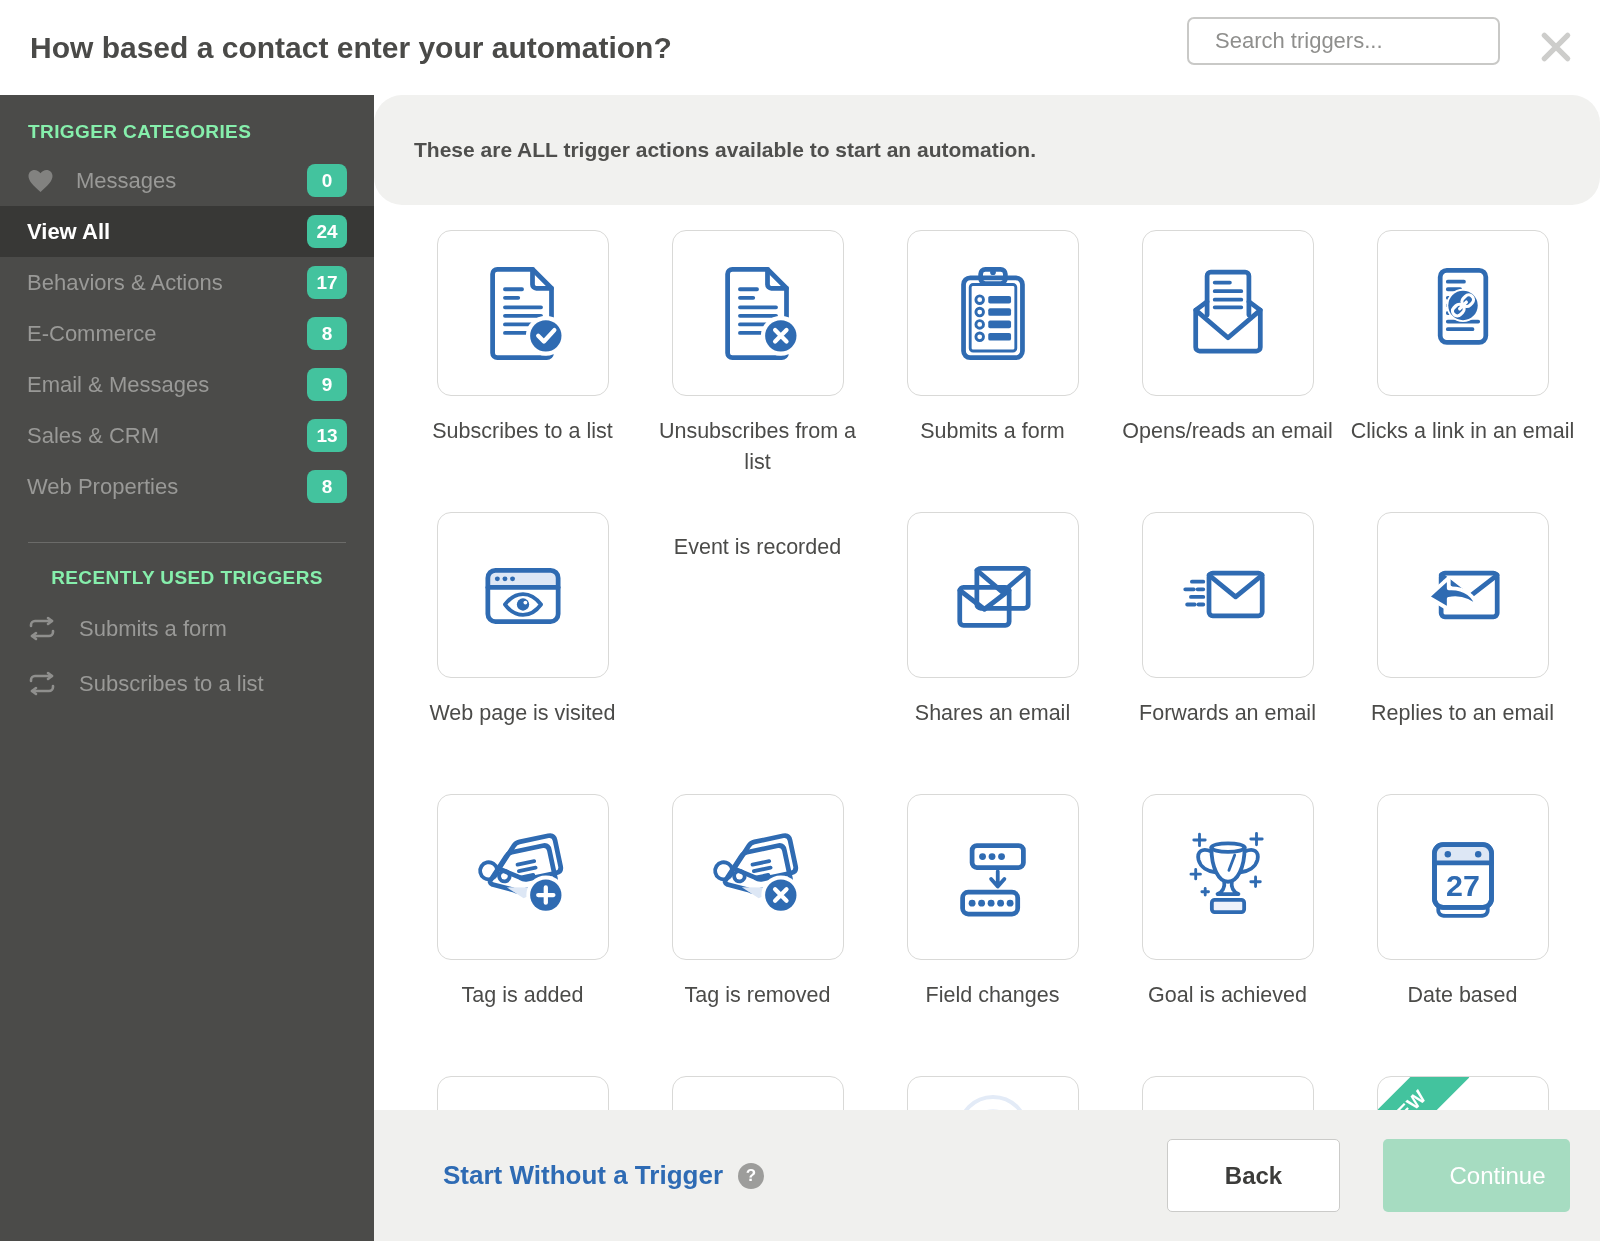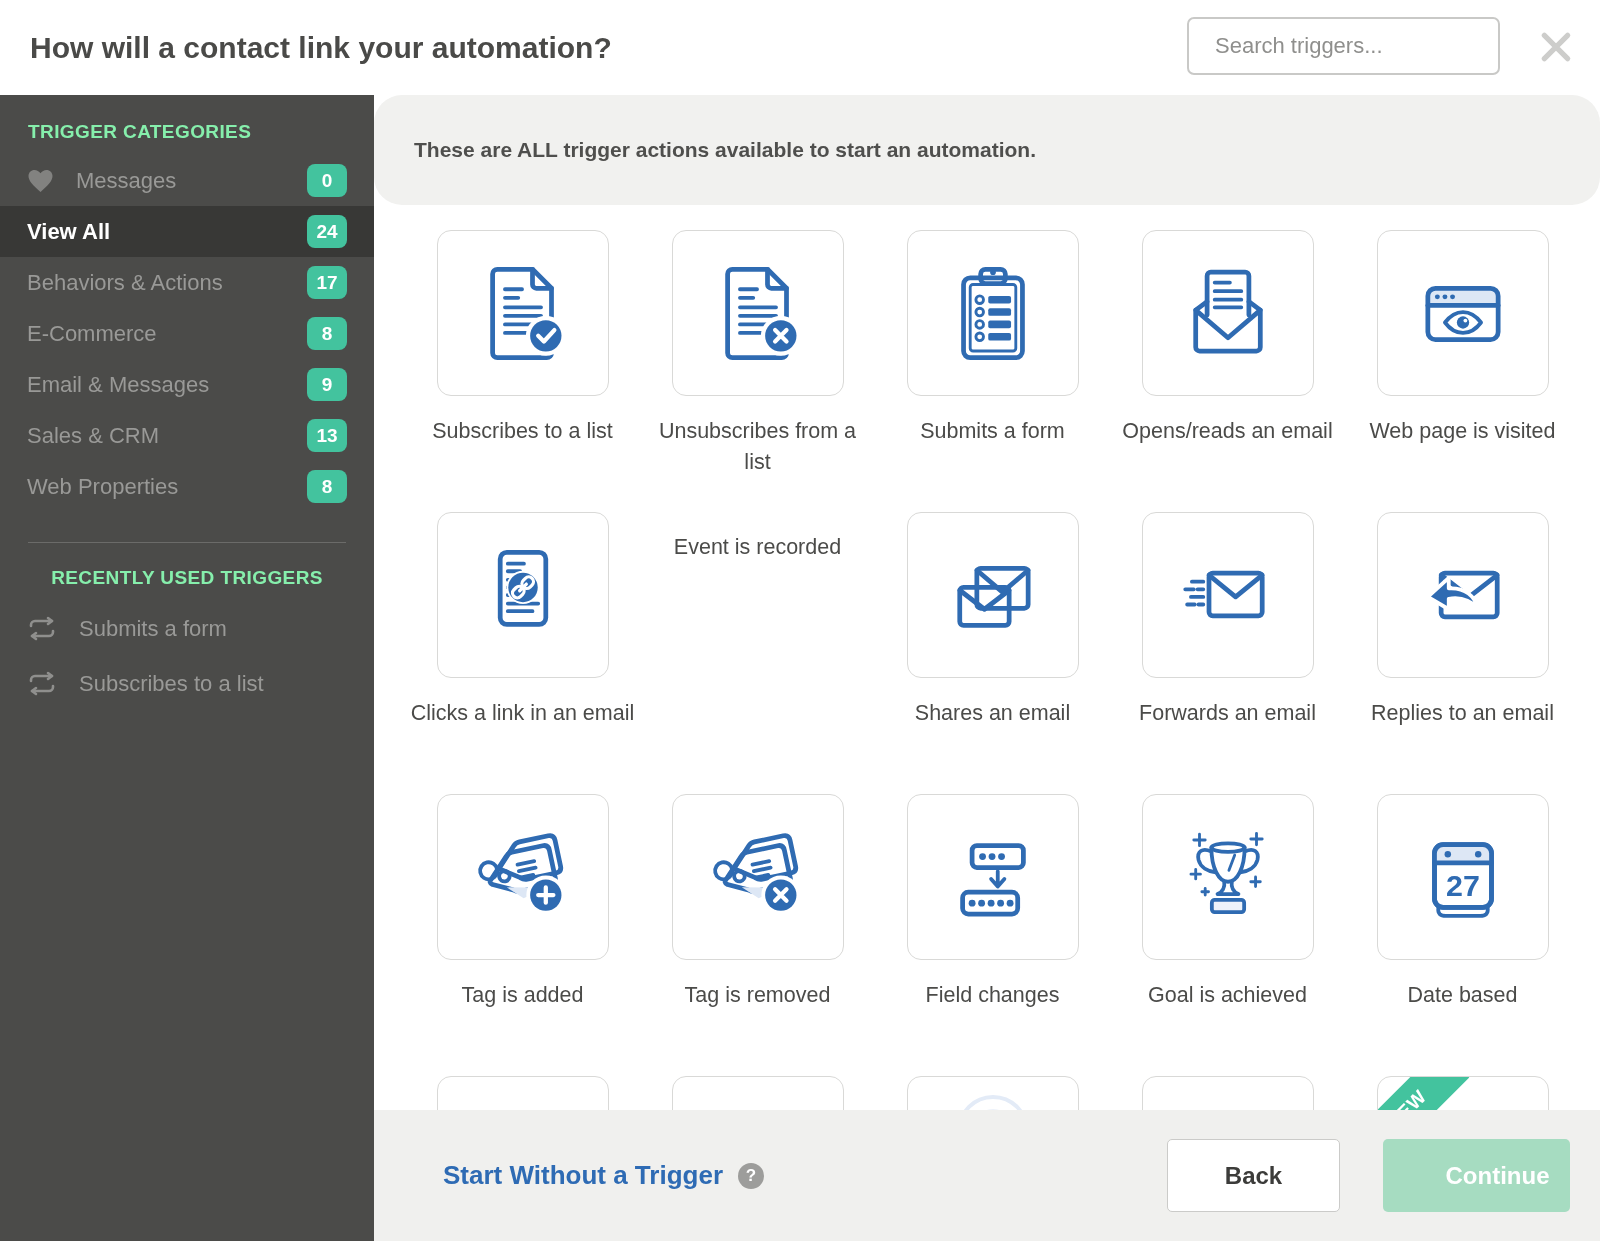--- a/index.html
+++ b/index.html
@@ -3,21 +3,21 @@
 <meta charset="utf-8">
 <style>
   html,body{margin:0;padding:0;width:1600px;height:1241px;overflow:hidden;
     font-family:"Liberation Sans",sans-serif;background:#fff;}
   .modal{position:relative;width:1600px;height:1241px;background:#fff;}
 
   
   .hdr{position:absolute;top:0;left:0;width:1600px;height:95px;background:#fff;z-index:6;}
   .hdr-title{position:absolute;left:30px;top:0;height:95px;display:flex;align-items:center;
     font-size:30px;font-weight:bold;color:#4a4a48;}
-  .search{position:absolute;right:100px;top:17px;width:313px;height:58px;box-sizing:border-box;
+  .search{position:absolute;right:100px;top:17px;width:313px;height:48px;box-sizing:border-box;
     border:2px solid #c9c9c7;border-radius:7px;display:flex;align-items:center;padding:0 14px;background:#fff;}
   .search input{border:none;outline:none;flex:1;font-size:22px;color:#555;margin-left:10px;
     font-family:"Liberation Sans",sans-serif;background:transparent;}
   .search input::placeholder{color:#8f8f8d;}
   .close-btn{position:absolute;right:26px;top:29px;width:36px;height:36px;cursor:pointer;}
 
   
   .sidebar{position:absolute;top:95px;left:0;width:374px;height:1146px;background:#4b4b49;z-index:5;}
   .side-head{padding:26px 28px 12px;font-size:19px;font-weight:bold;color:#86efac;letter-spacing:.4px;}
   .side-item{height:51px;display:flex;align-items:center;padding:0 27px;font-size:22px;color:#999997;cursor:pointer;}
@@ -48,38 +48,38 @@
 
   
   .footer{position:absolute;left:0;right:0;bottom:0;height:131px;background:#f0f0ee;z-index:5;
     display:flex;align-items:center;}
   .start-link{margin-left:69px;font-size:26px;font-weight:bold;color:#2e6bb4;cursor:pointer;}
   .help{width:26px;height:26px;border-radius:50%;background:#9d9d9b;color:#fff;font-size:17px;font-weight:bold;
     display:flex;align-items:center;justify-content:center;margin-left:15px;cursor:pointer;}
   .btn{height:73px;border-radius:5px;font-family:"Liberation Sans",sans-serif;font-size:24px;cursor:pointer;}
   .btn.back{width:173px;margin-left:auto;margin-right:43px;background:#fff;border:1px solid #cbcbc9;
     color:#3c3c3a;font-weight:600;}
-  .btn.continue{width:187px;margin-right:30px;background:#a6dcc1;border:none;color:#fff;font-weight:bold;padding-left:48px;}
+  .btn.continue{width:187px;margin-right:30px;background:#a6dcc1;border:none;color:#fff;font-weight:normal;padding-left:48px;}
 
   
   .ic{fill:none;stroke:#2f6bb2;stroke-width:5;stroke-linecap:round;stroke-linejoin:round;}
   .ic4{fill:none;stroke:#2f6bb2;stroke-width:4;stroke-linecap:round;stroke-linejoin:round;}
   .ic3{fill:none;stroke:#2f6bb2;stroke-width:3;stroke-linecap:round;stroke-linejoin:round;}
   .fb{fill:#2f6bb2;stroke:none;}
   .fl{fill:#dde7f5;stroke:none;}
   .wst{fill:none;stroke:#fff;stroke-width:4.5;stroke-linecap:round;stroke-linejoin:round;}
   .card svg{width:114px;height:114px;}
 </style>
 </head>
 <body>
 
 <div class="modal">
 
   <div class="hdr">
-    <div class="hdr-title">How will a contact link your automation?</div>
+    <div class="hdr-title">How based a contact enter your automation?</div>
     <div class="search">
       <svg width="24" height="24" viewBox="0 0 24 24">
         <circle cx="10" cy="10" r="6.5" stroke="#9a9a98" stroke-width="2.4" fill="none"></circle>
         <line x1="15" y1="15" x2="21" y2="21" stroke="#9a9a98" stroke-width="2.4" stroke-linecap="round"></line>
       </svg>
       <input type="text" placeholder="Search triggers..." style="">
     </div>
     <div class="close-btn">
       <svg width="36" height="36" viewBox="0 0 34 34">
         <path d="M6 6l22 22M28 6L6 28" stroke="#cdcdcb" stroke-width="5" stroke-linecap="round"></path>
@@ -217,51 +217,51 @@
             <path class="ic" d="M26 57l12-9M94 57l-12-9"></path>
             <path class="ic" fill="#fff" d="M26 57l34 29 34-29v39a4 4 0 0 1-4 4H30a4 4 0 0 1-4-4z"></path>
           </svg>
         </div>
         <div class="card-label">Opens/reads an email</div>
       </div>
 
       <div class="cell">
         <div class="card">
           <svg viewBox="0 0 120 120">
-            <path class="fl" d="M23 42a8 8 0 0 1 8-8h58a8 8 0 0 1 8 8v10H23z"></path>
-            <rect x="23" y="34" width="74" height="54" rx="8" class="ic"></rect>
-            <line x1="23" y1="52" x2="97" y2="52" class="ic"></line>
-            <circle cx="33" cy="43" r="2.6" class="fb"></circle>
-              <circle cx="41" cy="43" r="2.6" class="fb"></circle>
-              <circle cx="49" cy="43" r="2.6" class="fb"></circle>
-            <path class="ic4" d="M41 70c6-8 12-11 19-11s13 3 19 11c-6 8-12 11-19 11s-13-3-19-11z"></path>
-            <circle cx="60" cy="70" r="6.5" class="fb"></circle>
-              <circle cx="62.5" cy="68" r="2" fill="#fff"></circle>
-          </svg>
-        </div>
-        <div class="card-label">Web page is visited</div>
-      </div>
-
-      <div class="cell">
-        <div class="card">
-          <svg viewBox="0 0 120 120">
             <rect x="36" y="15" width="48" height="76" rx="7" class="ic"></rect>
             <path class="ic4" d="M44 27h17M44 35h13"></path>
             <path class="ic4" stroke-dasharray="5 6" d="M44 44h32M44 52h32M44 60h32"></path>
             <path class="ic4" d="M44 69h32M44 77h26"></path>
             <circle cx="60" cy="52" r="17.5" fill="#fff"></circle>
               <circle cx="60" cy="52" r="15.5" class="fb"></circle>
             <g transform="rotate(-45 60 52)" stroke="#fff" stroke-width="3.4" fill="none">
               <rect x="46.5" y="47" width="13" height="10" rx="5"></rect>
               <rect x="60.5" y="47" width="13" height="10" rx="5"></rect>
               <line x1="55" y1="52" x2="65" y2="52" stroke-linecap="round"></line>
             </g>
           </svg>
         </div>
         <div class="card-label">Clicks a link in an email</div>
+      </div>
+
+      <div class="cell">
+        <div class="card">
+          <svg viewBox="0 0 120 120">
+            <path class="fl" d="M23 42a8 8 0 0 1 8-8h58a8 8 0 0 1 8 8v10H23z"></path>
+            <rect x="23" y="34" width="74" height="54" rx="8" class="ic"></rect>
+            <line x1="23" y1="52" x2="97" y2="52" class="ic"></line>
+            <circle cx="33" cy="43" r="2.6" class="fb"></circle>
+              <circle cx="41" cy="43" r="2.6" class="fb"></circle>
+              <circle cx="49" cy="43" r="2.6" class="fb"></circle>
+            <path class="ic4" d="M41 70c6-8 12-11 19-11s13 3 19 11c-6 8-12 11-19 11s-13-3-19-11z"></path>
+            <circle cx="60" cy="70" r="6.5" class="fb"></circle>
+              <circle cx="62.5" cy="68" r="2" fill="#fff"></circle>
+          </svg>
+        </div>
+        <div class="card-label">Web page is visited</div>
       </div>
 
       <div class="cell">
         <div class="card-label">Event is recorded</div>
       </div>
 
       <div class="cell">
         <div class="card">
           <svg viewBox="0 0 120 120">
             <rect x="25" y="52" width="52" height="40" rx="4" class="ic" fill="#fff"></rect>

